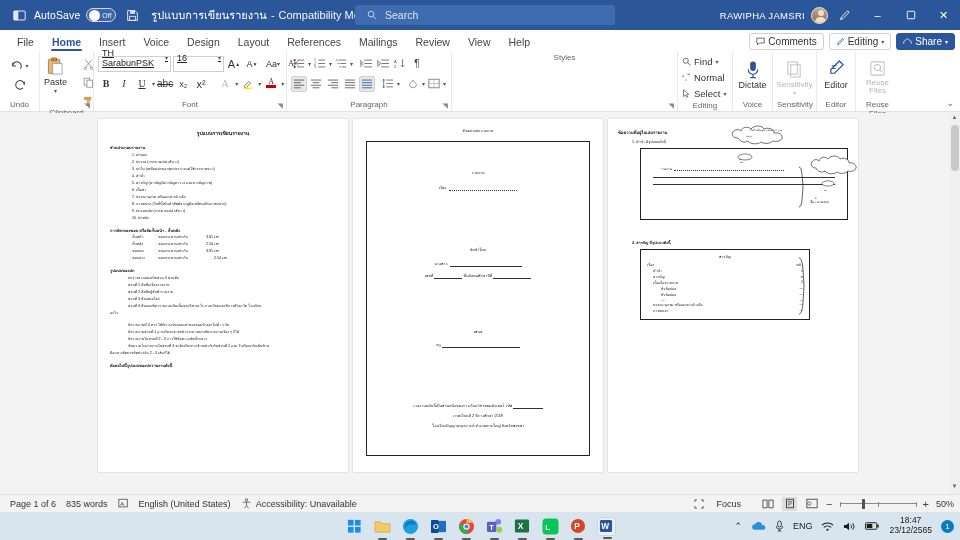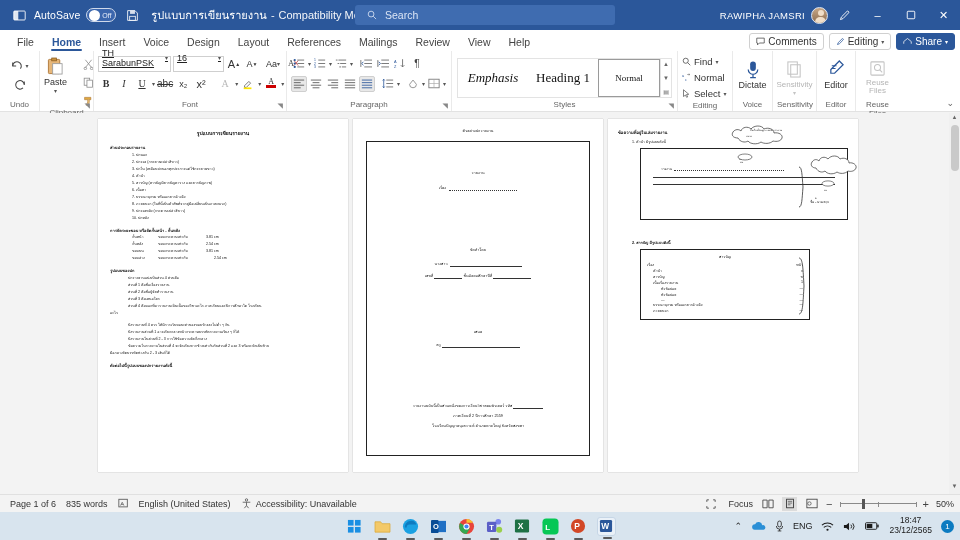--- a/index.html
+++ b/index.html
@@ -465,32 +465,20 @@
             </svg>
         </span>
           <span class="caret">▾</span>
       </div>
     </div>
     <div class="glabel">Paragraph</div>
     <span class="dlg">◥</span>
   </div>
 
   <div class="group" style="width:226px">
-    <div class="gbody" style="padding-top:5px;justify-content:center;width:100%">
-      <div class="stylebox">
-        <div class="stylecard" style="width:70px;font-style:italic;font-family:'Liberation Serif',serif">Emphasis</div>
-        <div class="stylecard" style="width:70px;font-family:'Liberation Serif',serif">Heading 1</div>
-        <div class="stylecard sel" style="width:62px;font-size:9px;font-family:'Liberation Serif',serif">Normal</div>
-        <div class="stylescroll">
-          <span>▲</span>
-          <span>▼</span>
-          <span>▤</span>
-        </div>
-      </div>
-    </div>
     <div class="glabel">Styles</div>
     <span class="dlg">◥</span>
   </div>
 
   <div class="group" style="width:55px">
     <div class="gbody" style="flex-direction:column;gap:1px;align-items:flex-start;padding-top:1px">
       <div class="minirow">
         <span>
             <svg width="9" height="9" viewBox="0 0 12 12">
               <circle cx="5" cy="5" r="3.4" fill="none" stroke="#444" stroke-width="1"></circle>
@@ -794,21 +782,21 @@
     <span>
       <svg width="11" height="11" viewBox="0 0 13 13">
           <circle cx="6.5" cy="2.3" r="1.4" fill="none" stroke="#555" stroke-width="1"></circle>
           <path d="M2 5h9M6.5 5v4M4 12l2.5-3L9 12" stroke="#555" stroke-width="1" fill="none"></path>
         </svg>
     </span>
     <span>Accessibility: Unavailable</span>
   </span>
 
   <div class="sb-right">
-    <span class="sb-item" style="margin:0;gap:13px">
+    <span class="sb-item" style="margin:12px;gap:13px">
       <span>
         <svg width="10" height="10" viewBox="0 0 12 12">
             <path d="M1 3.5V1h2.5M8.5 1H11v2.5M11 8.5V11H8.5M3.5 11H1V8.5" fill="none" stroke="#444" stroke-width="1"></path>
           </svg>
       </span>
       <span>Focus</span>
     </span>
     <span class="viewbtn">
       <svg width="12" height="11" viewBox="0 0 14 12">
           <path d="M1 2h5v9H1zM8 2h5v9H8z" fill="none" stroke="#444" stroke-width="1"></path>

